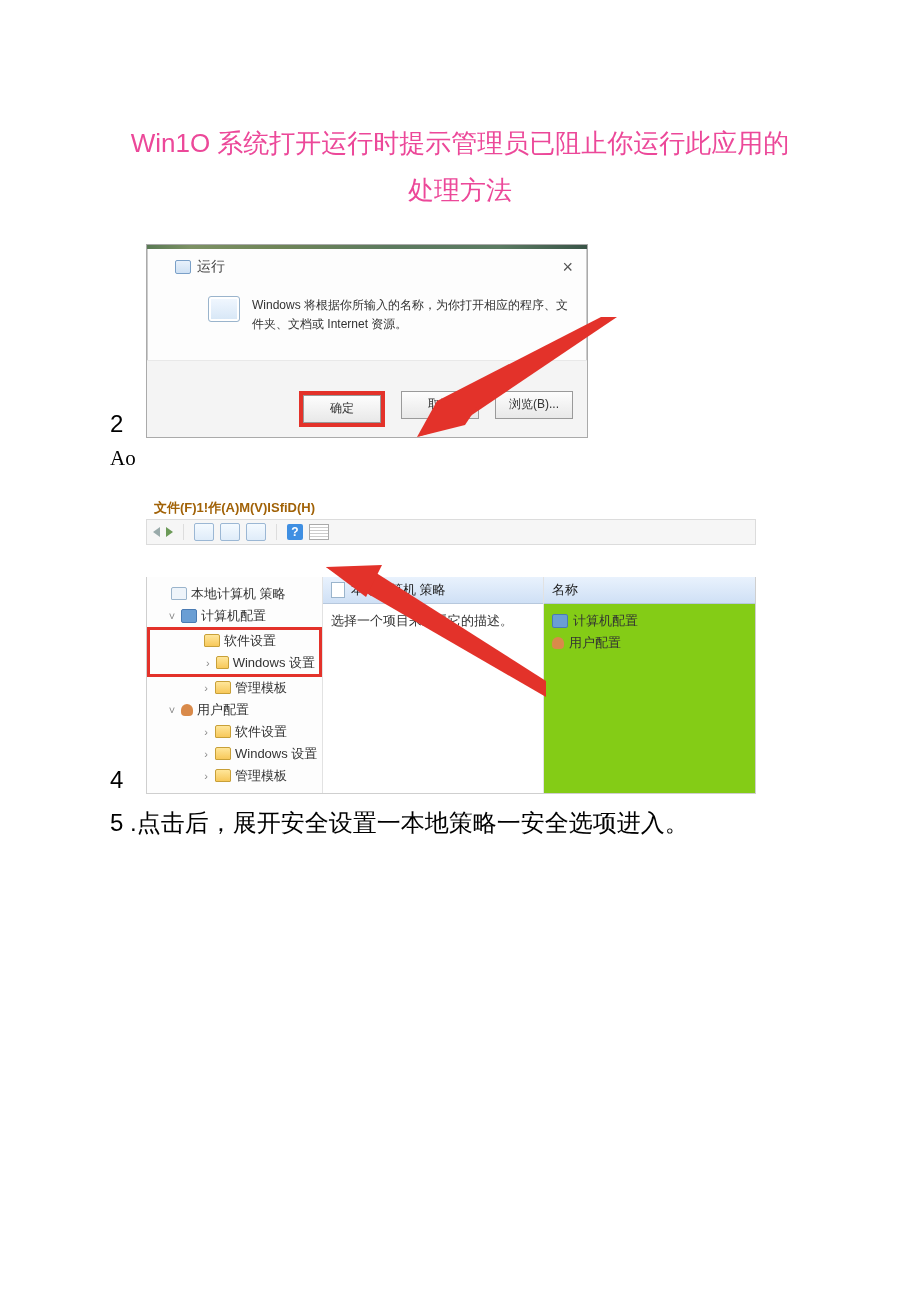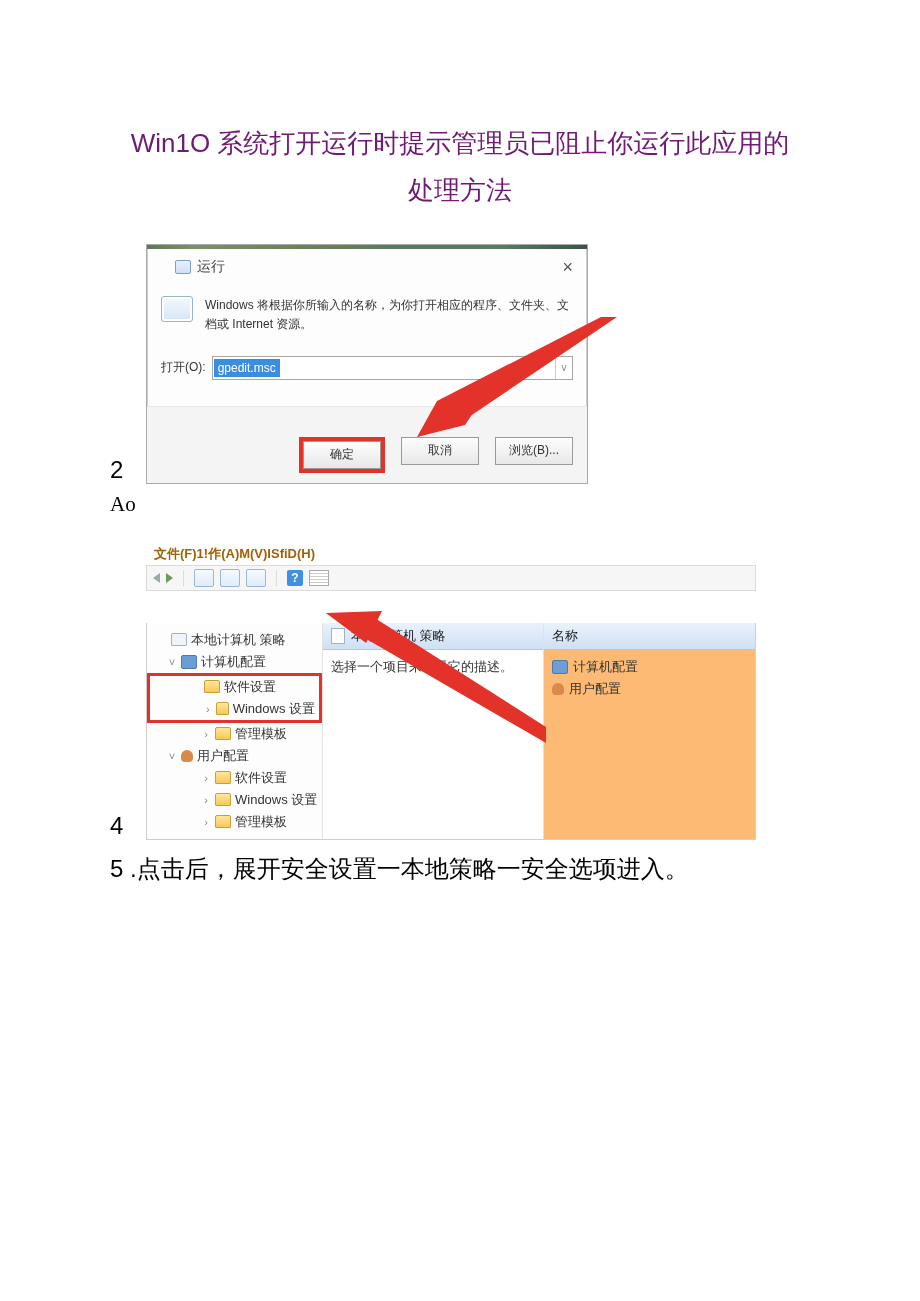--- a/index.html
+++ b/index.html
@@ -10,21 +10,21 @@
     font-family: "Microsoft YaHei", Arial, sans-serif;
     color: #000;
   }
   .page {
     padding: 120px 110px 0 110px;
     box-sizing: border-box;
   }
 
   
   .title {
-    color: #701a75;
+    color: #ec4899;
     font-size: 26px;
     text-align: center;
     line-height: 1.8;
     margin-bottom: 30px;
   }
   .title-line { display: block; }
   .step-text {
     font-size: 24px;
     line-height: 1.9;
   }
@@ -71,20 +71,21 @@
     border: 1px solid #7aa0c8;
     background: linear-gradient(#e8f1fb, #cfe1f4);
     border-radius: 2px;
   }
   .shot1 .close-x {
     font-size: 18px; color: #555;
     padding: 0 2px;
   }
   .shot1 .body {
     padding: 12px 14px 6px 14px;
+    margin-left: 47px;
   }
   .shot1 .desc-row {
     display: flex;
     gap: 12px;
     align-items: flex-start;
   }
   .run-big-icon {
     width: 30px; height: 24px;
     border: 1px solid #9ab4cc;
     background: linear-gradient(#f2f8ff, #d6e6f6);
@@ -292,21 +293,21 @@
     background: #fff;
   }
   .mid-body {
     padding: 8px 8px;
     font-size: 13px;
     color: #333;
   }
 
   .right-pane {
     flex: 1;
-    background: #fdba74;
+    background: #84cc16;
     border-left: 1px solid #e2e2e2;
   }
   .right-head {
     background: linear-gradient(#e9f2fd,#cfe0f5);
     border-bottom: 1px solid #b7c8dd;
     padding: 4px 8px;
     font-size: 13px;
     color: #1a1a1a;
   }
   .right-body {
@@ -351,27 +352,20 @@
           <span class="run-small-icon"></span>
           <span>运行</span>
         </div>
         <span class="close-x">×</span>
       </div>
       <div class="body">
         <div class="desc-row">
           <div class="run-big-icon"></div>
           <div class="desc-text">Windows 将根据你所输入的名称，为你打开相应的程序、文件夹、文档或 Internet 资源。</div>
         </div>
-        <div class="open-row">
-          <span class="open-label">打开(O):</span>
-          <div class="open-input">
-            <span class="val">gpedit.msc</span>
-            <span class="dd">v</span>
-          </div>
-        </div>
       </div>
       <div class="btn-row">
         <div class="ok-highlight">
           <div class="dlg-btn">确定</div>
         </div>
         <div class="dlg-btn">取消</div>
         <div class="dlg-btn">浏览(B)...</div>
       </div>
 
       <svg class="arrow1" viewBox="0 0 200 120">

